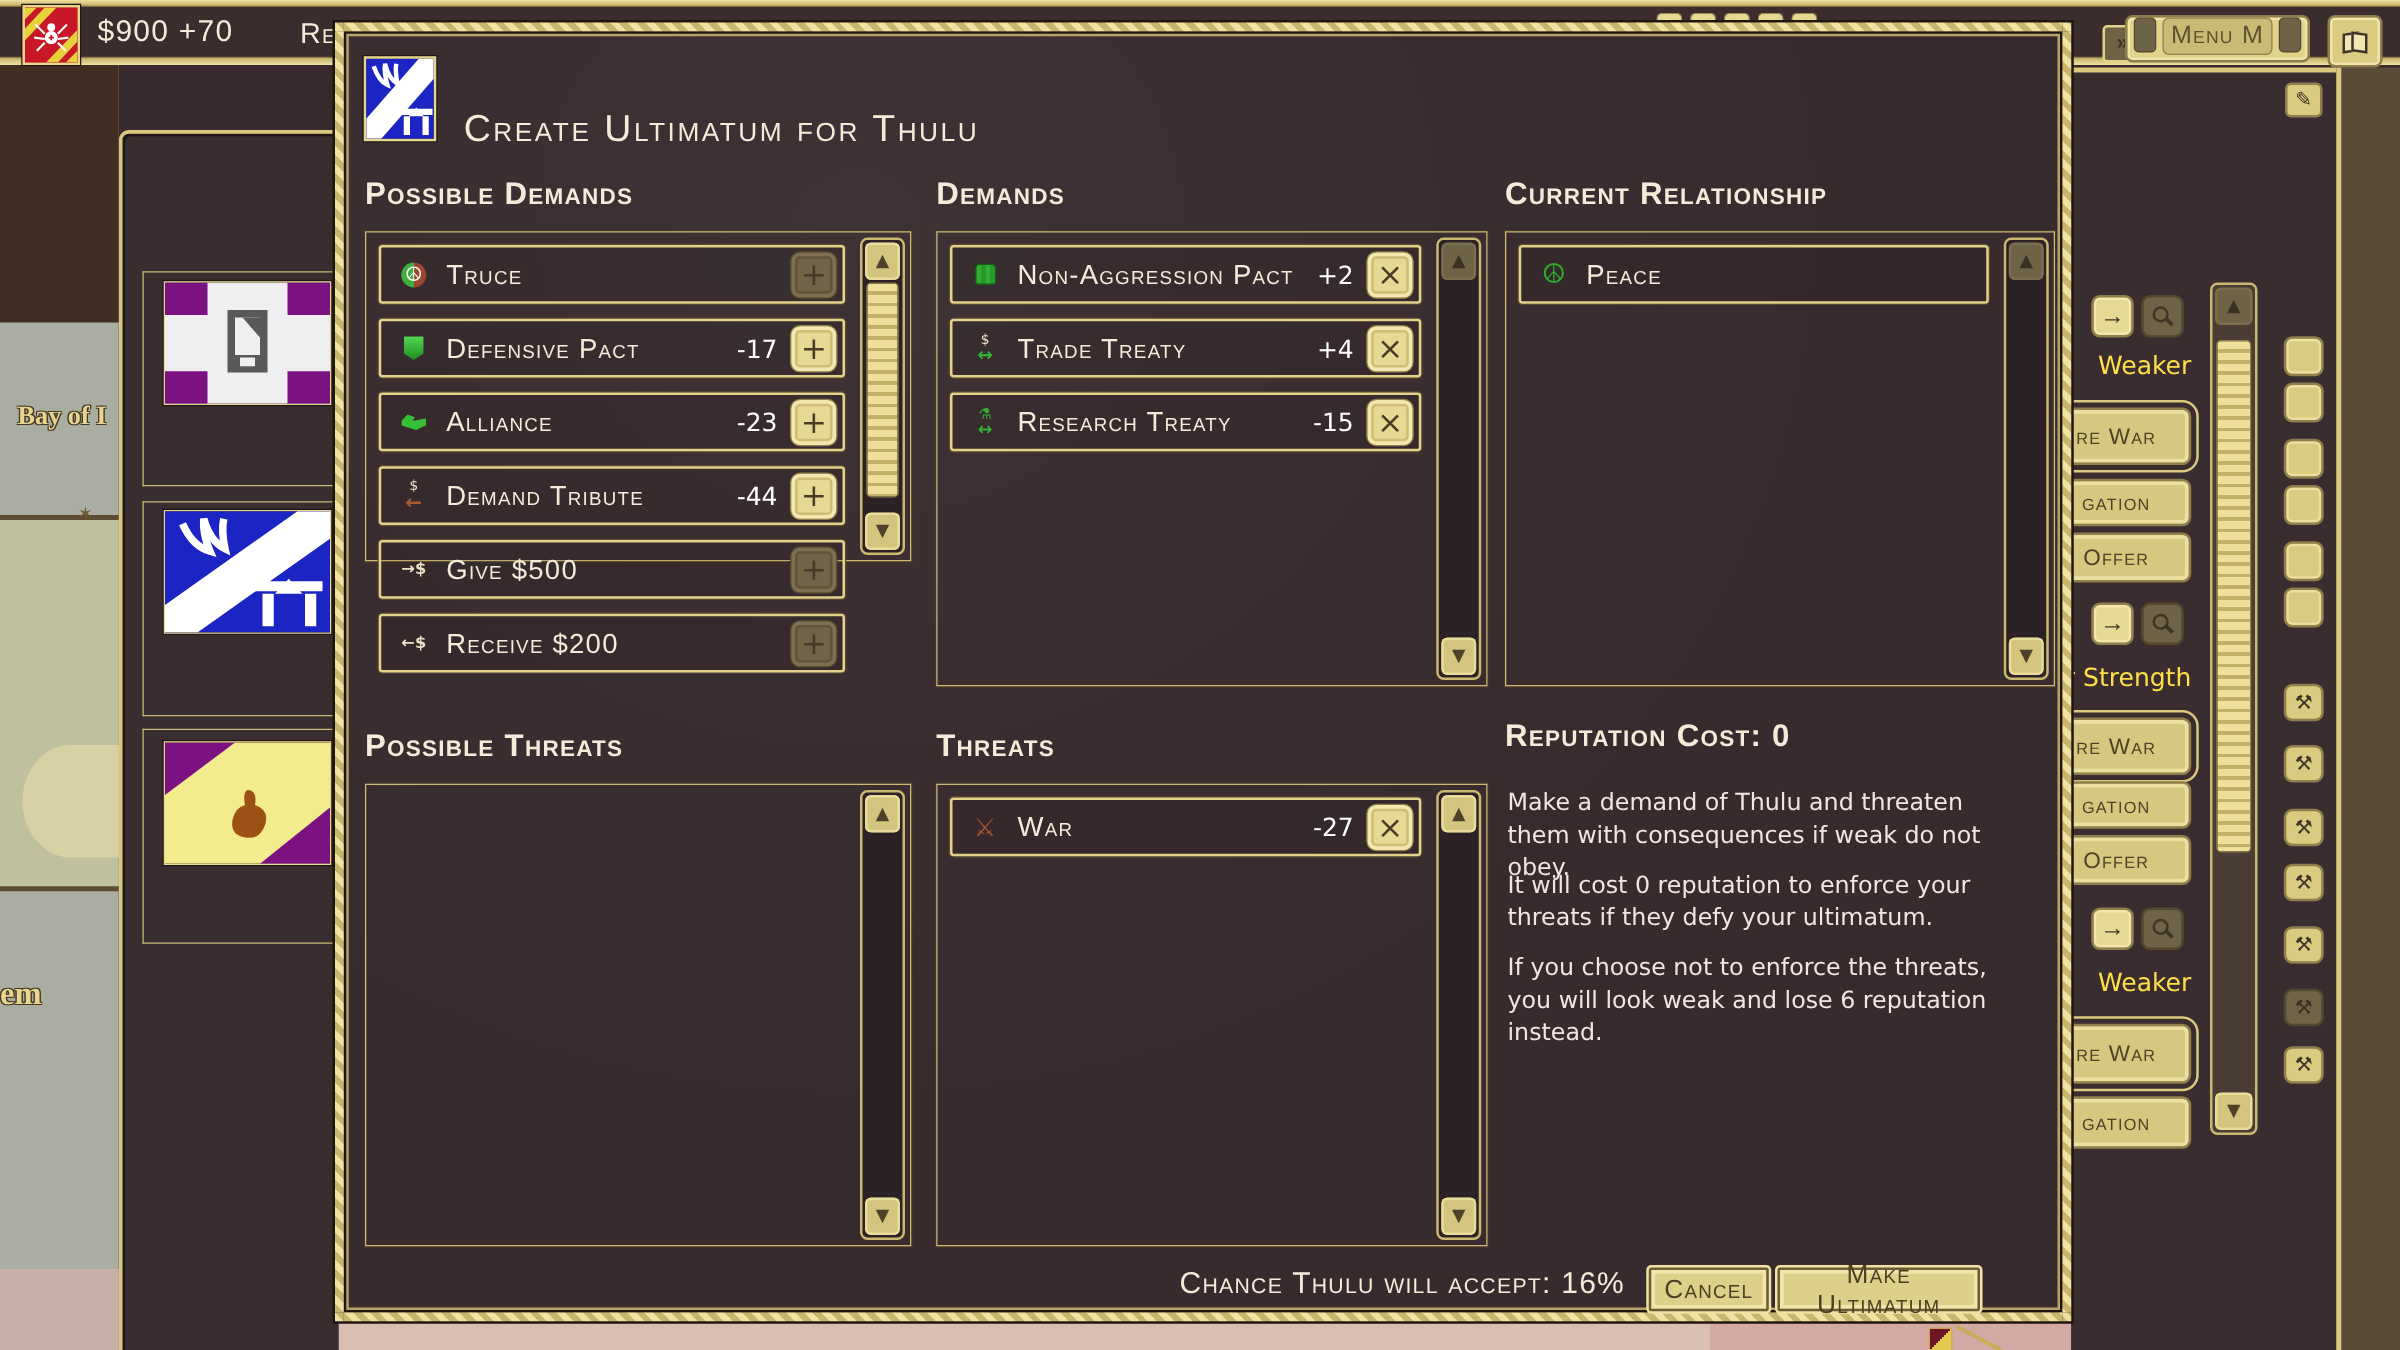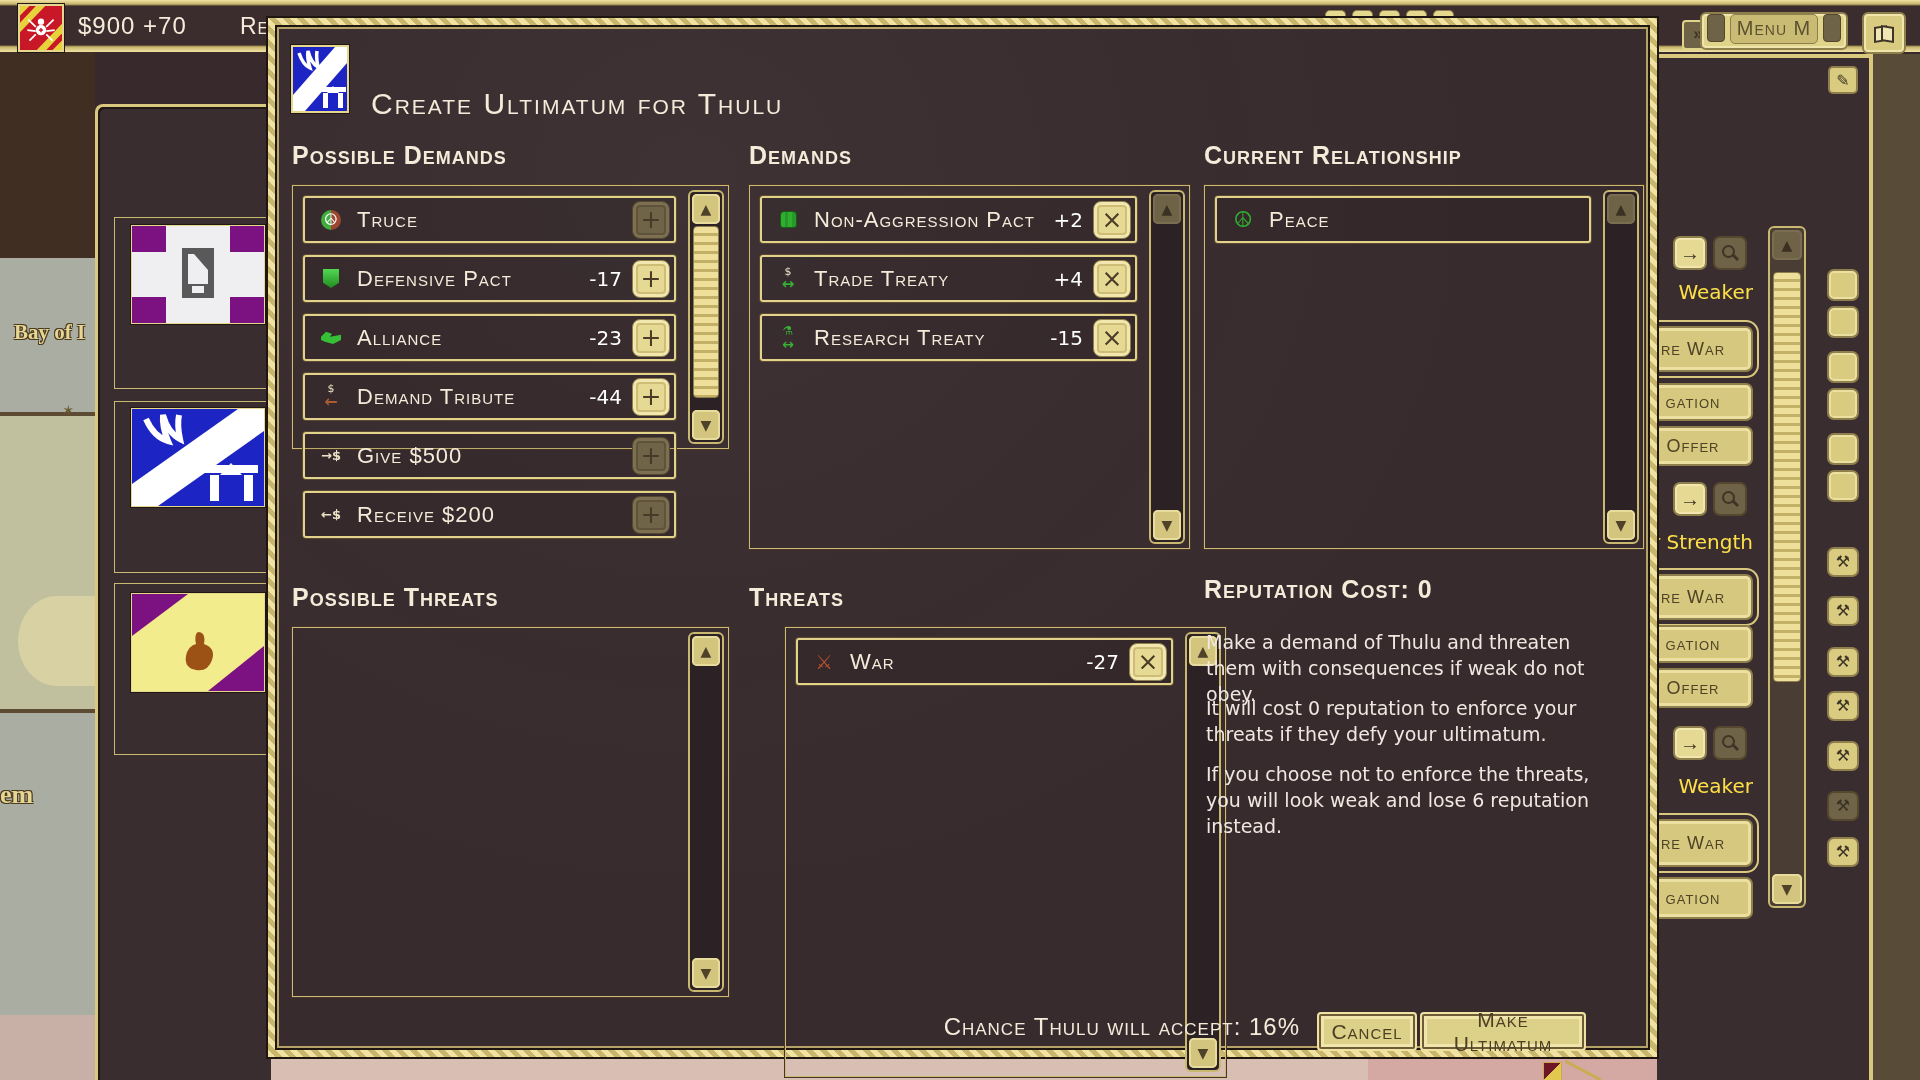--- a/index.html
+++ b/index.html
@@ -431,21 +431,21 @@
     <div class="list-box" style="left:17px;top:602px;width:437px;height:370px;">
       <div class="list-items">
         
       </div>
       <div class="vscroll">
         <div class="vs-btn vs-up">▲</div>
         <div class="vs-btn vs-down">▼</div>
       </div>
     </div>
 
-    <div class="list-box" style="left:474px;top:602px;width:441px;height:450px;margin-left:36px;">
+    <div class="list-box" style="left:474px;top:602px;width:441px;height:370px;">
       <div class="list-items">
 
       <div class="item-row">
             <span class="row-icon war-icon"></span>
             <span class="row-label deco">War</span>
             <span class="row-value">-27</span>
             <button class="sq-btn">×</button>
           </div>
         </div>
       <div class="vscroll">

